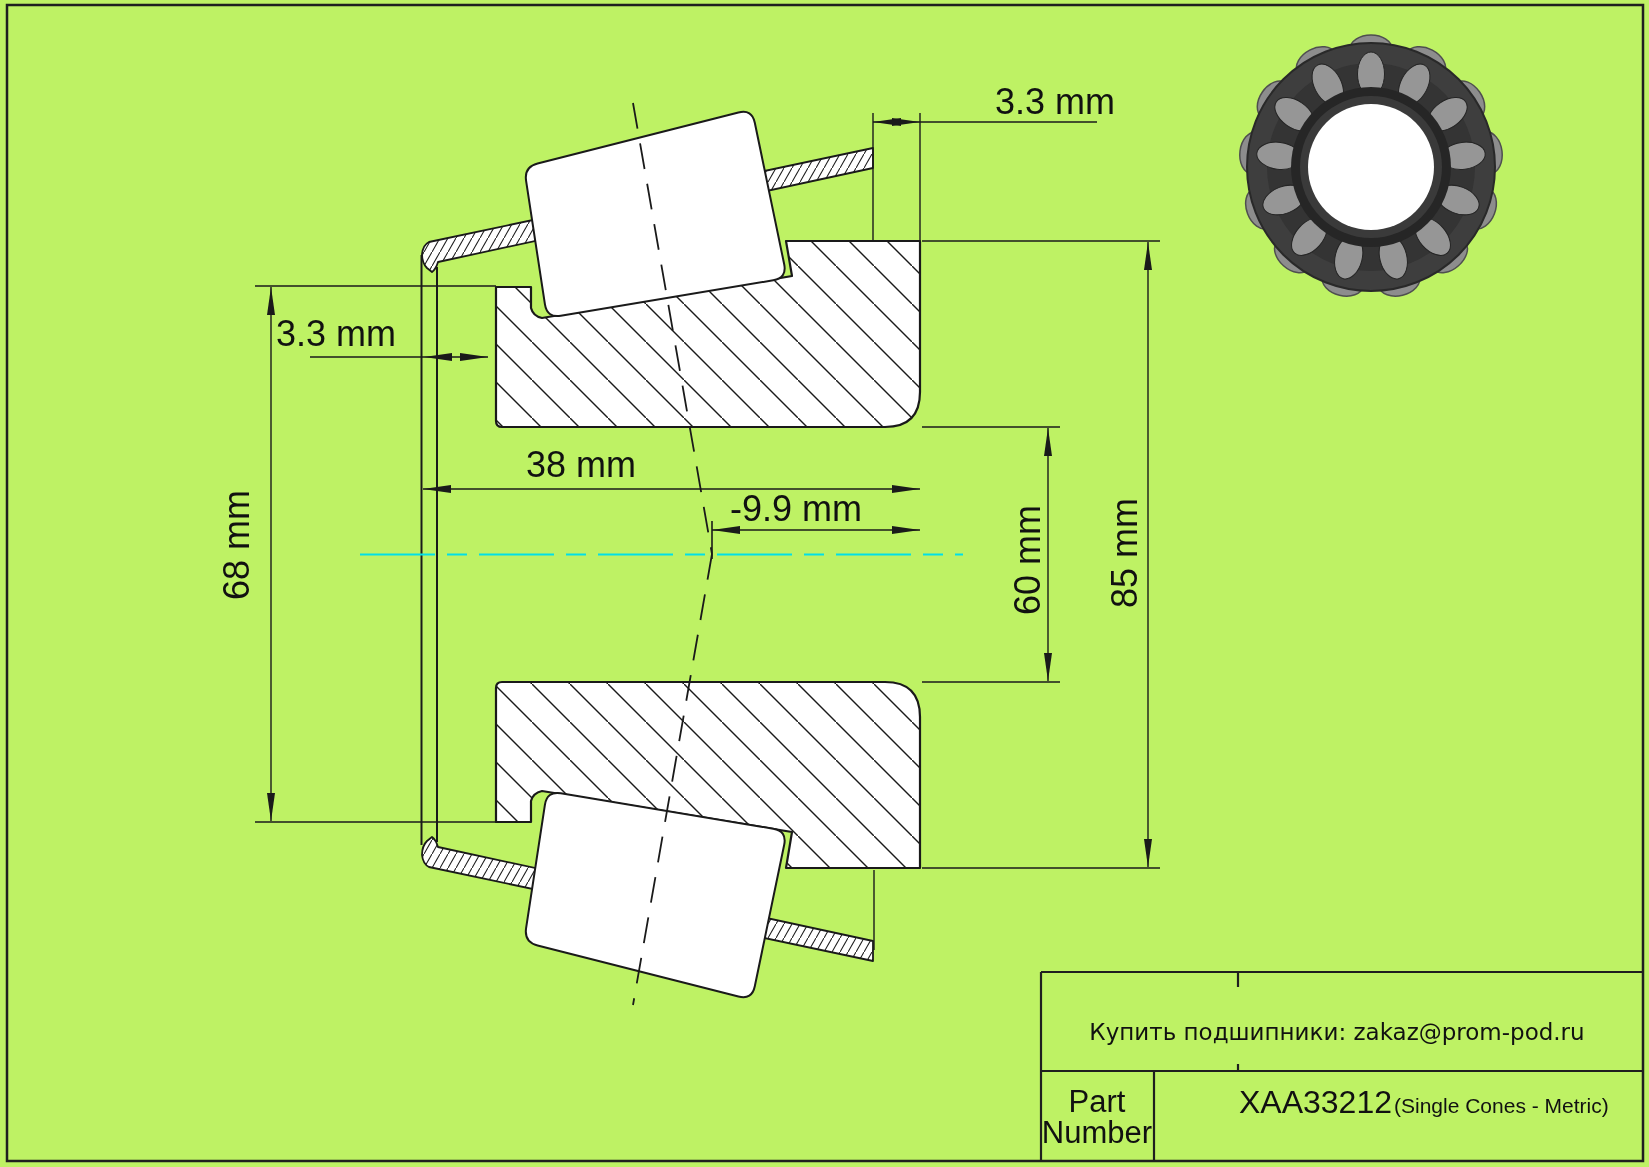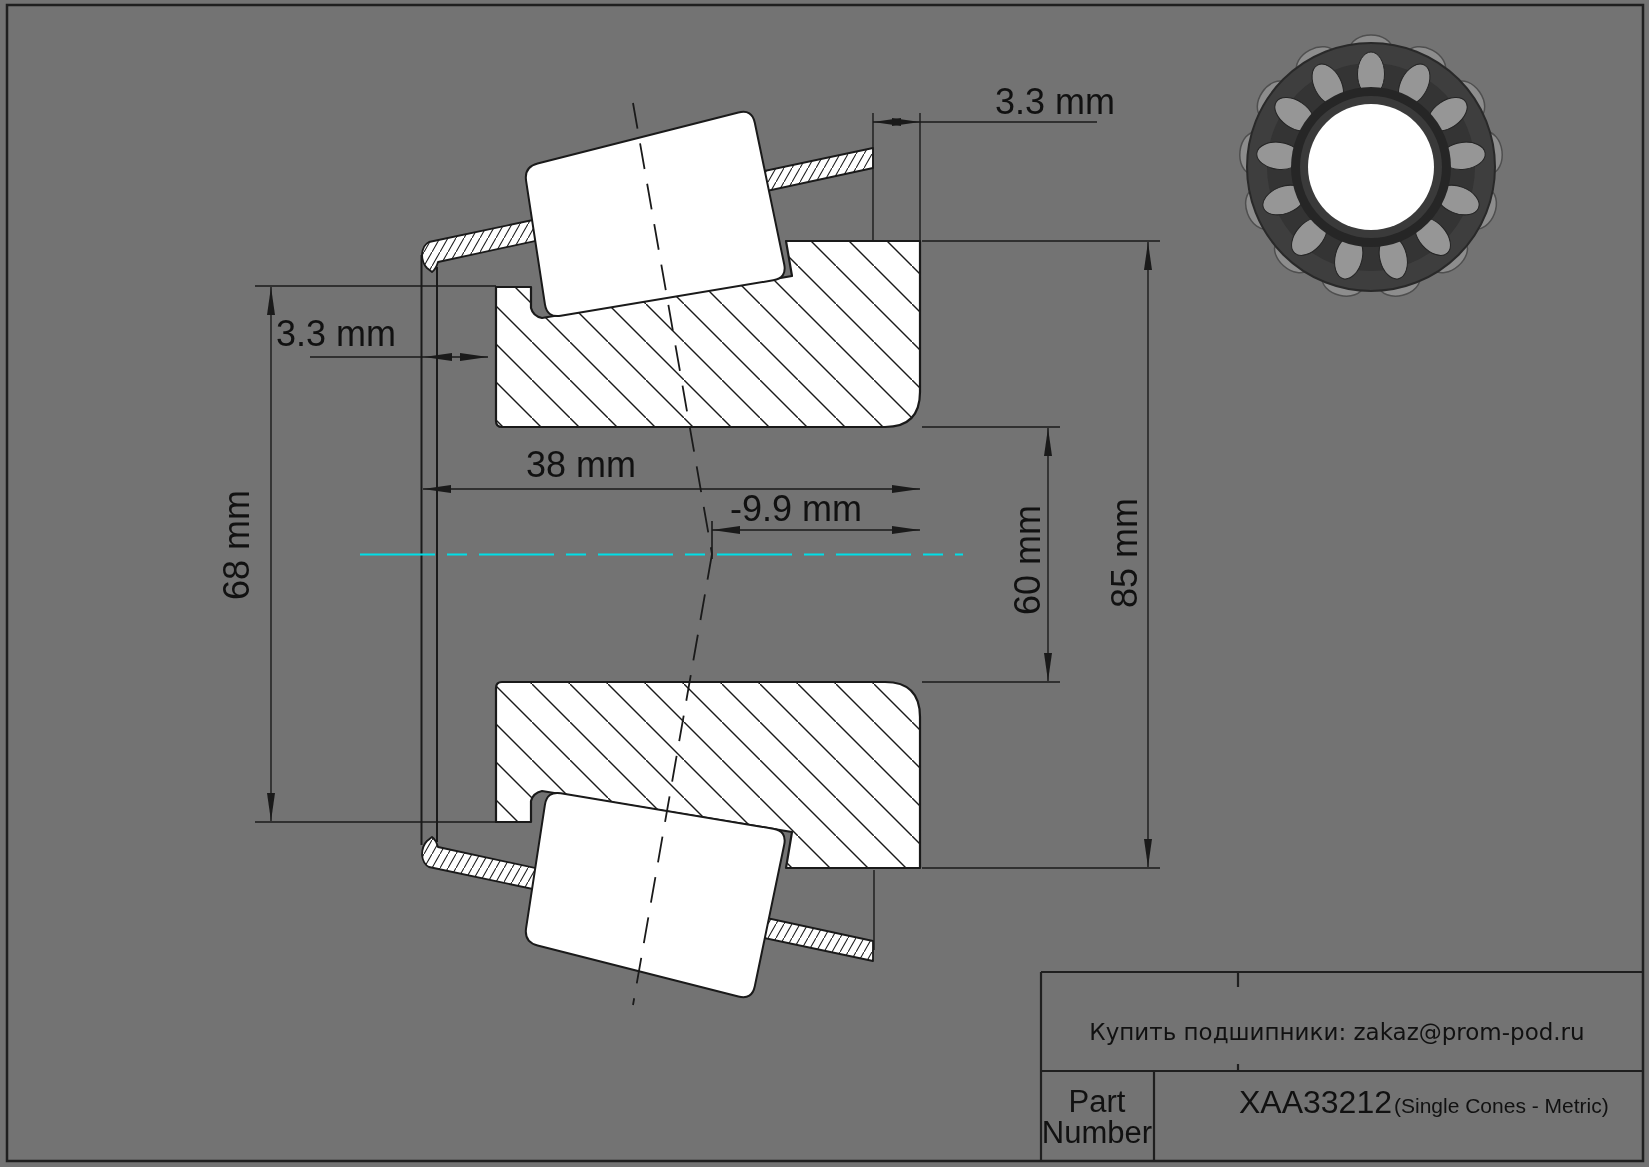--- a/index.html
+++ b/index.html
@@ -1,16 +1,16 @@
 <!DOCTYPE html>
 <html><head>
 <meta charset="utf-8">
 <style>
   html,body{margin:0;padding:0;background:#ffffff;}
-  .page{position:relative;width:1649px;height:1167px;background:#737373;overflow:hidden;
+  .page{position:relative;width:1649px;height:1167px;background:#bef264;overflow:hidden;
         font-family:"Liberation Sans",sans-serif;}
   svg{display:block;}
   text{fill:#111111;}
   .dim-text{font-size:36px;font-family:"Liberation Sans",sans-serif;}
   .tb-note{font-size:23px;font-family:"DejaVu Sans",sans-serif;}
   .tb-label{font-size:31px;font-family:"Liberation Sans",sans-serif;}
   .tb-part{font-size:32px;font-family:"Liberation Sans",sans-serif;}
   .tb-suffix{font-size:21px;font-family:"Liberation Sans",sans-serif;}
 </style>
 </head>

